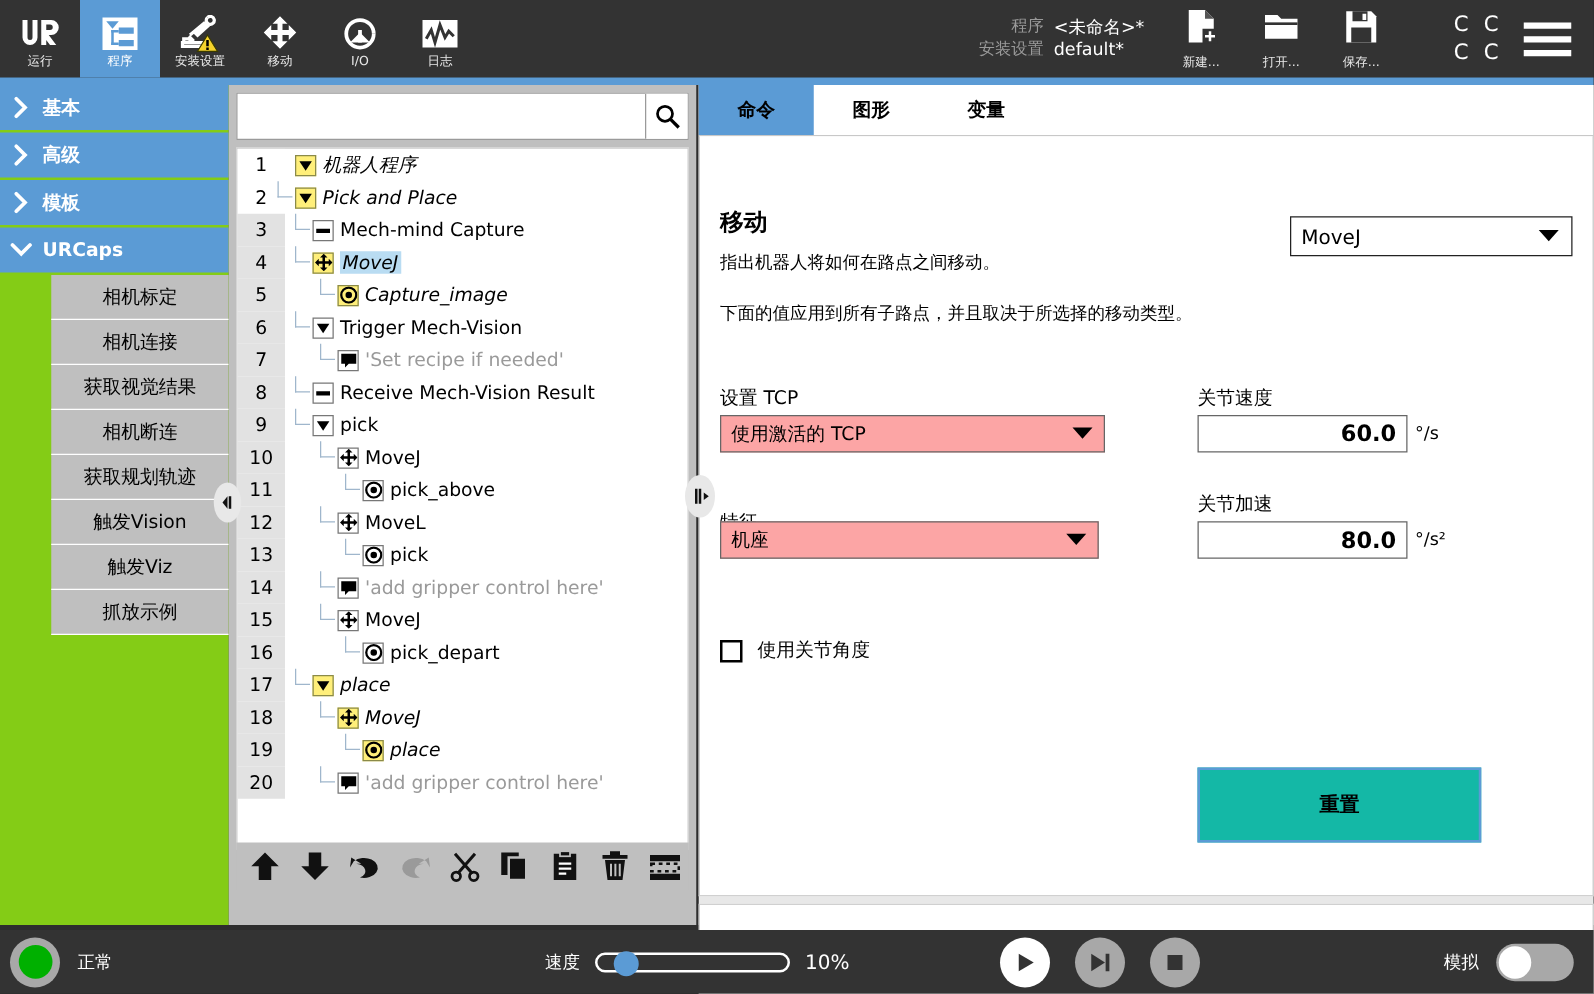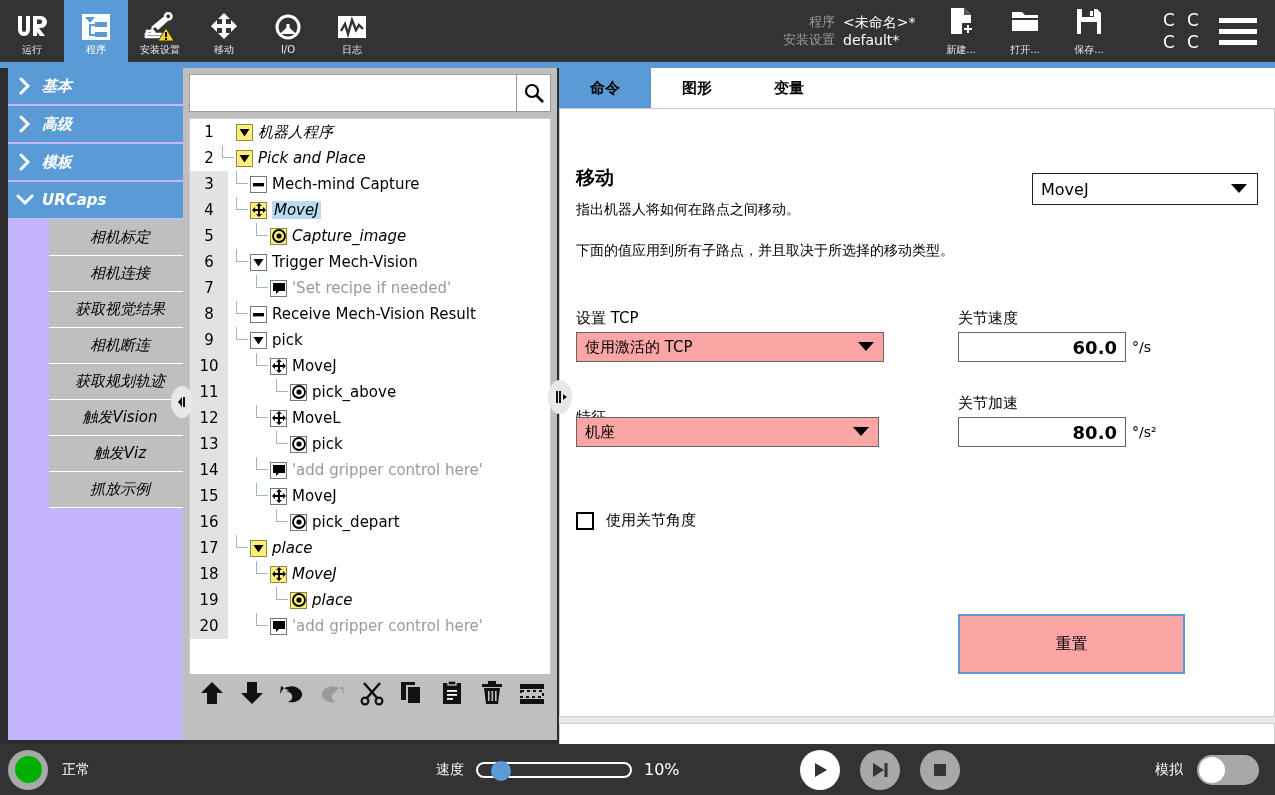--- a/index.html
+++ b/index.html
@@ -45,22 +45,22 @@
     place-items: center; margin-left: 36px; margin-right: 14px;
   }
   .cc-block span { color: #fff; font-size: 17px; line-height: 17px; }
   .burger { display: flex; flex-direction: column; gap: 6px; margin-right: 18px; cursor: pointer; }
   .burger i { display: block; width: 38px; height: 5px; background: #ffffff; }
 
   .blue-rule { position: absolute; left: 0; top: 62px; width: 1275px; height: 6px; background: #5b9bd5; }
 
   
   .sidebar {
-    position: absolute; left: 8px; top: 68px; width: 183px; height: 672px;
-    background: #c4b5fd; overflow: hidden; font-style: italic;
+    position: absolute; left: 0; top: 68px; width: 183px; height: 672px;
+    background: #84cc16; overflow: hidden;
   }
   .sb-group {
     height: 36px; background: #5b9bd5; color: #ffffff;
     display: flex; align-items: center; gap: 8px; padding-left: 8px;
     margin-bottom: 2px; cursor: pointer; font-size: 15px; font-weight: bold;
   }
   .chev { width: 18px; height: 18px; flex: 0 0 18px; }
   .sb-item {
     height: 36px; margin-left: 41px; margin-right: 0px;
     background: #bfbfbf; color: #000000; display: flex; align-items: center;
@@ -171,23 +171,23 @@
     padding: 0 8px; font-size: 18px; font-weight: bold; cursor: text;
   }
   .unit { position: absolute; font-size: 14px; color: #000; }
 
   .chk-row { position: absolute; left: 16px; top: 402px; display: flex; align-items: center; gap: 12px; cursor: pointer; }
   .chk { width: 18px; height: 18px; border: 2px solid #000; background: #fff; }
   .chk-lbl { font-size: 15px; }
 
   .reset-btn {
     position: absolute; left: 398px; top: 505px; width: 227px; height: 60px;
-    border: 2px solid #5b9bd5; background: #fca5a5; display: flex;
+    border: 2px solid #5b9bd5; background: #14b8a6; display: flex;
     align-items: center; justify-content: center; font-size: 16px;
-    font-weight: normal; cursor: pointer;
+    font-weight: bold; cursor: pointer;
   }
 
   .bottom-card {
     position: absolute; left: 0; top: 655px; width: 716px; height: 78px;
     background: #ffffff; border: 1px solid #d0d0d0;
   }
 
   
   .statusbar {
     position: absolute; left: 0; top: 744px; width: 1275px; height: 51px;

